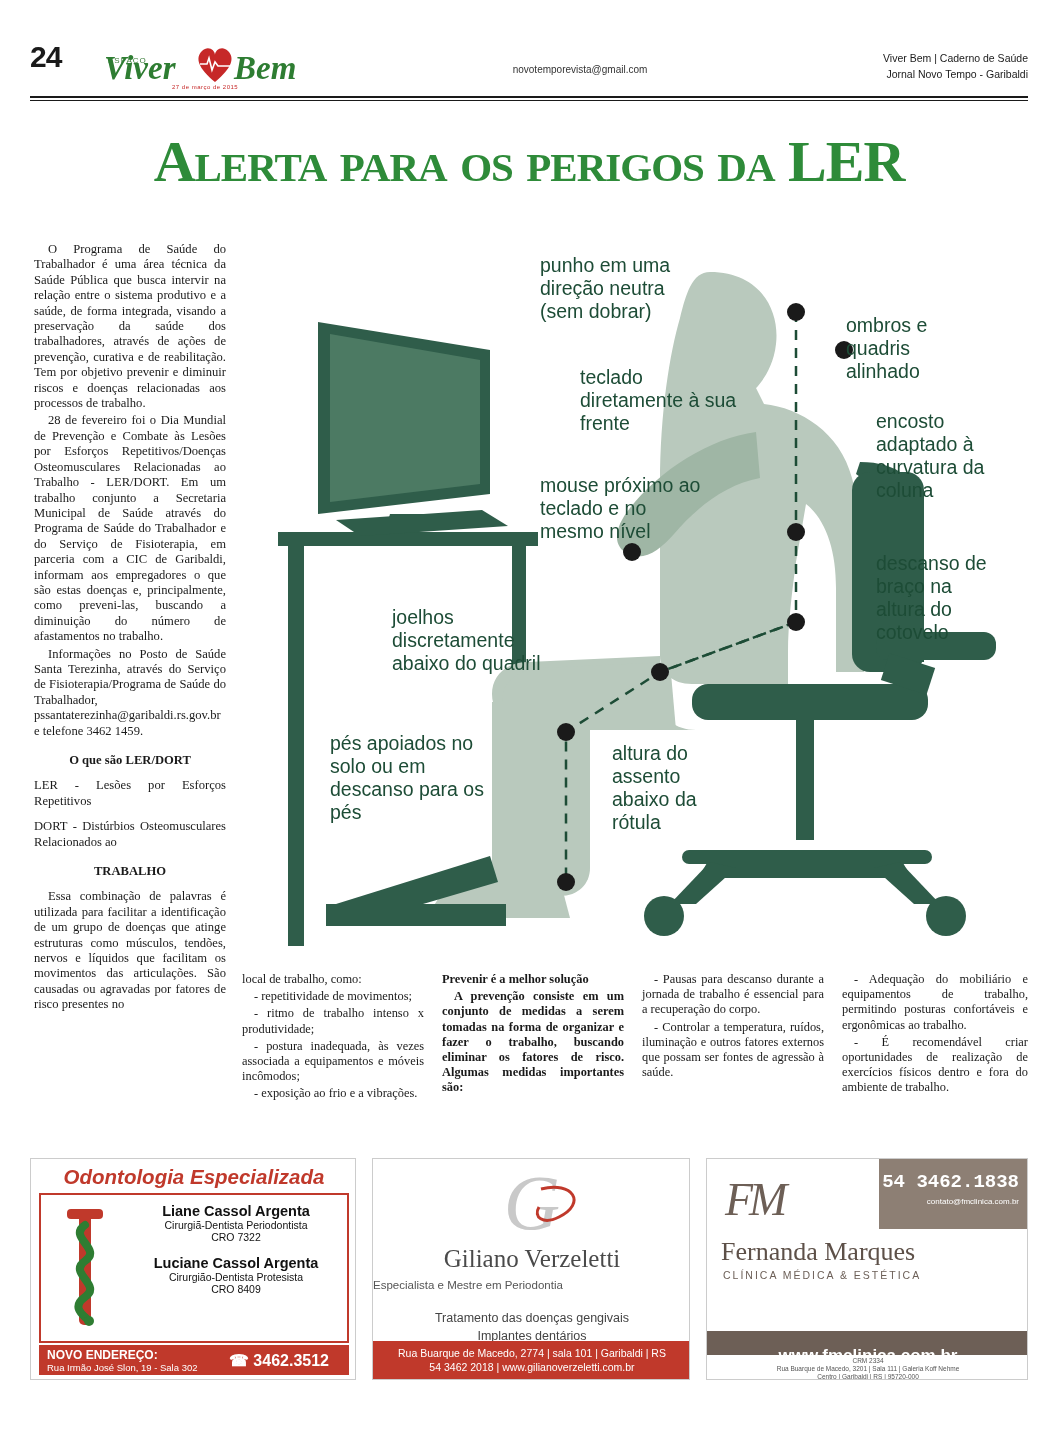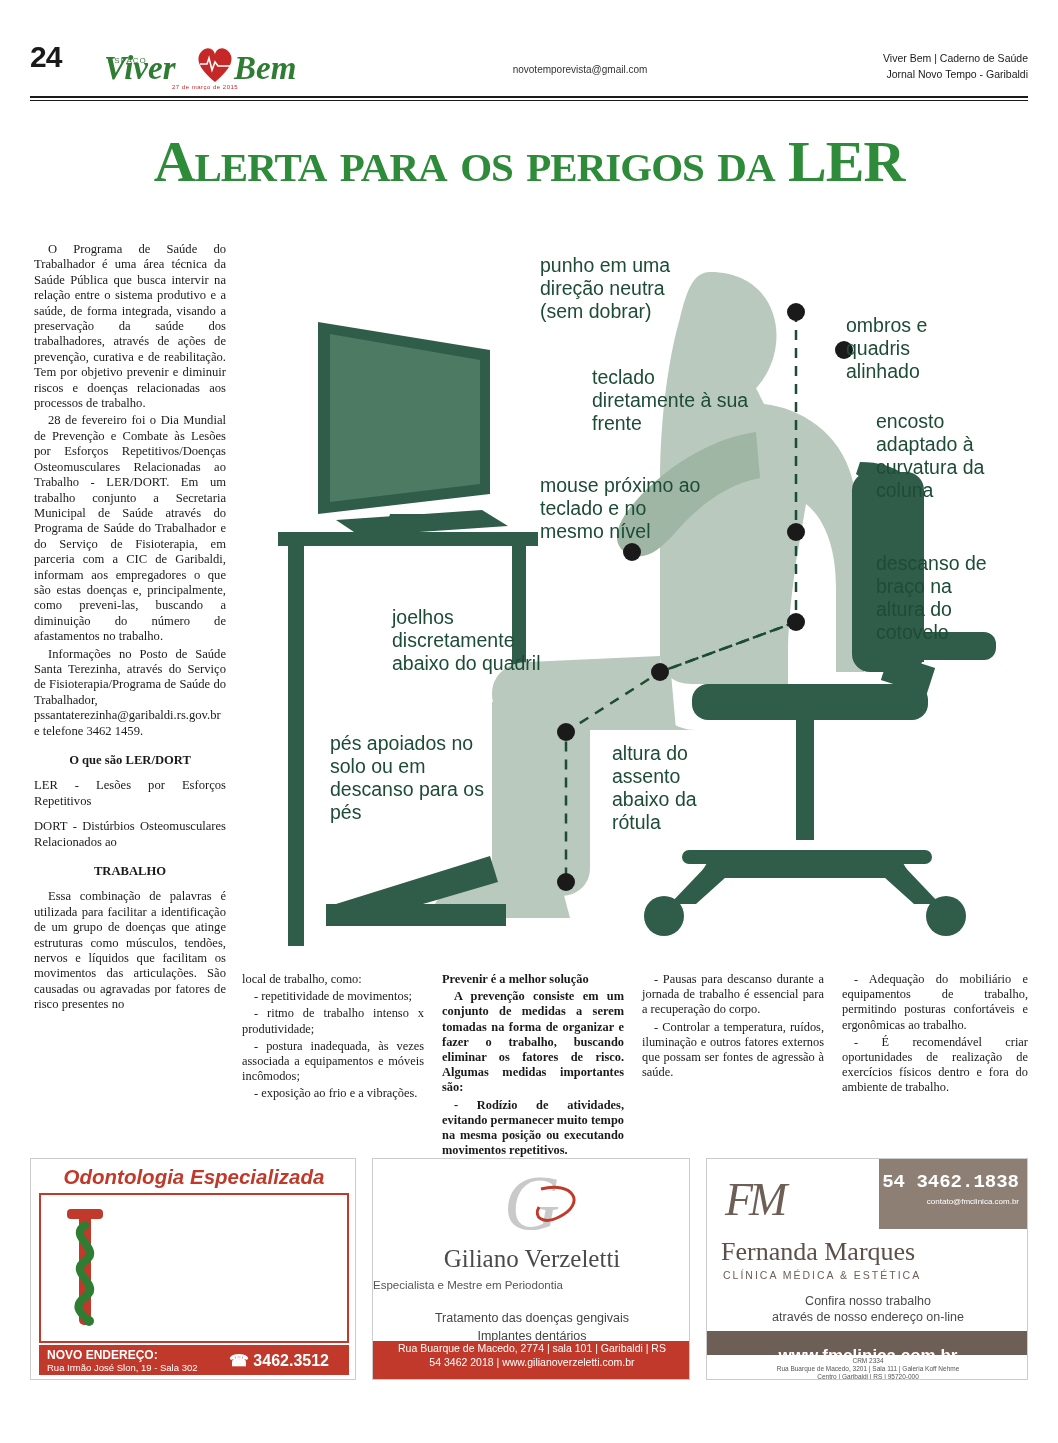--- a/index.html
+++ b/index.html
@@ -234,21 +234,21 @@
     font-family: "Liberation Sans", sans-serif; font-size: 12.5px; color: #444;
   }
   .gil-l2 {
     position: absolute; left: 0; top: 170px; width: 318px; text-align: center;
     font-family: "Liberation Sans", sans-serif; font-size: 12.5px; color: #444;
   }
   .gil-bar {
     position: absolute; left: 0; bottom: 0; width: 318px; height: 38px;
     background: #c0392b; color: #fff; text-align: center;
     font-family: "Liberation Sans", sans-serif; font-size: 10.5px;
-    line-height: 14px;
+    padding-top: 5px; line-height: 14px;
   }
 
   .ad-fm {
     position: absolute; left: 676px; top: 0; width: 322px; height: 222px;
     border: 1px solid #ccc; background: #fff; overflow: hidden;
   }
   .fm-right {
     position: absolute; left: 172px; top: 0; width: 150px; height: 70px;
     background: #8d7f74;
   }
@@ -393,42 +393,41 @@
         <circle cx="556" cy="390" r="9"></circle>
         <circle cx="420" cy="440" r="9"></circle>
         <circle cx="326" cy="500" r="9"></circle>
         <circle cx="326" cy="650" r="9"></circle>
         <circle cx="392" cy="320" r="9"></circle>
         <circle cx="604" cy="118" r="9"></circle>
       </g>
     </svg>
 
     <div class="callout" style="left:300px; top:22px; width:220px;">punho em uma<br>direção neutra<br>(sem dobrar)</div>
-    <div class="callout" style="left:352px; top:134px; width:230px;">teclado<br>diretamente à sua<br>frente</div>
+    <div class="callout" style="left:340px; top:134px; width:230px;">teclado<br>diretamente à sua<br>frente</div>
     <div class="callout" style="left:300px; top:242px; width:230px;">mouse próximo ao<br>teclado e no<br>mesmo nível</div>
     <div class="callout" style="left:606px; top:82px; width:180px;">ombros e<br>quadris<br>alinhado</div>
     <div class="callout" style="left:636px; top:178px; width:190px;">encosto<br>adaptado à<br>curvatura da<br>coluna</div>
     <div class="callout" style="left:636px; top:320px; width:190px;">descanso de<br>braço na<br>altura do<br>cotovelo</div>
     <div class="callout" style="left:152px; top:374px; width:240px;">joelhos<br>discretamente<br>abaixo do quadril</div>
     <div class="callout" style="left:90px; top:500px; width:250px;">pés apoiados no<br>solo ou em<br>descanso para os<br>pés</div>
     <div class="callout" style="left:372px; top:510px; width:180px;">altura do<br>assento<br>abaixo da<br>rótula</div>
   </div>
 
   <div class="bottom-cols">
     <div class="bcol bcol1">
       <p class="noind">local de trabalho, como:</p>
       <p>- repetitividade de movimentos;</p>
       <p>- ritmo de trabalho intenso x produtividade;</p>
       <p>- postura inadequada, às vezes associada a equipamentos e móveis incômodos;</p>
       <p>- exposição ao frio e a vibrações.</p>
     </div>
     <div class="bcol bcol2">
       <p class="noind">Prevenir é a melhor solução</p>
       <p>A prevenção consiste em um conjunto de medidas a serem tomadas na forma de organizar e fazer o trabalho, buscando eliminar os fatores de risco. Algumas medidas importantes são:</p>
-      <p>- Rodízio de atividades, evitando permanecer muito tempo na mesma posição ou executando movimentos repetitivos.</p>
     </div>
     <div class="bcol bcol3">
       <p>- Pausas para descanso durante a jornada de trabalho é essencial para a recuperação do corpo.</p>
       <p>- Controlar a temperatura, ruídos, iluminação e outros fatores externos que possam ser fontes de agressão à saúde.</p>
     </div>
     <div class="bcol bcol4">
       <p>- Adequação do mobiliário e equipamentos de trabalho, permitindo posturas confortáveis e ergonômicas ao trabalho.</p>
       <p>- É recomendável criar oportunidades de realização de exercícios físicos dentro e fora do ambiente de trabalho.</p>
     </div>
   </div>
@@ -437,20 +436,29 @@
 
     <div class="ad-odonto">
       <div class="odonto-title">Odontologia Especializada</div>
       <div class="odonto-box"></div>
       <svg class="snake" viewBox="0 0 64 130">
         <rect x="26" y="8" width="12" height="114" rx="5" fill="#c0392b"></rect>
         <rect x="14" y="6" width="36" height="10" rx="4" fill="#c0392b"></rect>
         <path d="M32 22 C14 34, 50 46, 32 58 C14 70, 50 82, 32 94 C18 104, 30 112, 34 116" fill="none" stroke="#2e7d32" stroke-width="8" stroke-linecap="round"></path>
         <circle cx="36" cy="118" r="5" fill="#2e7d32"></circle>
       </svg>
+      <div class="odonto-names">
+        <div class="nm">Liane Cassol Argenta</div>
+        <div class="role">Cirurgiã-Dentista Periodontista</div>
+        <div class="cro">CRO 7322</div>
+        <div class="gap"></div>
+        <div class="nm">Luciane Cassol Argenta</div>
+        <div class="role">Cirurgião-Dentista Protesista</div>
+        <div class="cro">CRO 8409</div>
+      </div>
       <div class="odonto-footer">
         <div class="lbl">NOVO ENDEREÇO:</div>
         <div class="addr">Rua Irmão José Slon, 19 - Sala 302</div>
         <div class="tel">☎ <span>3462.3512</span></div>
       </div>
     </div>
 
     <div class="ad-giliano">
       <svg width="318" height="100" style="position:absolute;left:0;top:-4px">
         <text x="159" y="74" text-anchor="middle" font-family="Liberation Serif, serif" font-style="italic" font-size="78" fill="#c9c9c9">G</text>
@@ -466,24 +474,20 @@
       </div>
     </div>
 
     <div class="ad-fm">
       <div class="fm-right"></div>
       <div class="fm-phone">54 3462.1838</div>
       <div class="fm-mail">contato@fmclinica.com.br</div>
       <div class="fm-mono">FM</div>
       <div class="fm-name">Fernanda Marques</div>
       <div class="fm-spec">CLÍNICA MÉDICA &amp; ESTÉTICA</div>
-      <div class="fm-conf">
-        <span>Confira nosso trabalho</span><br>
-        <span>através de nosso endereço on-line</span>
-      </div>
       <div class="fm-site">www.fmclinica.com.br</div>
       <div class="fm-fine">
         <div>CRM 2334</div>
         <div>Rua Buarque de Macedo, 3201 | Sala 111 | Galeria Koff Nehme</div>
         <div>Centro | Garibaldi | RS | 95720-000</div>
 
       </div>
     </div>
 
   </div>

